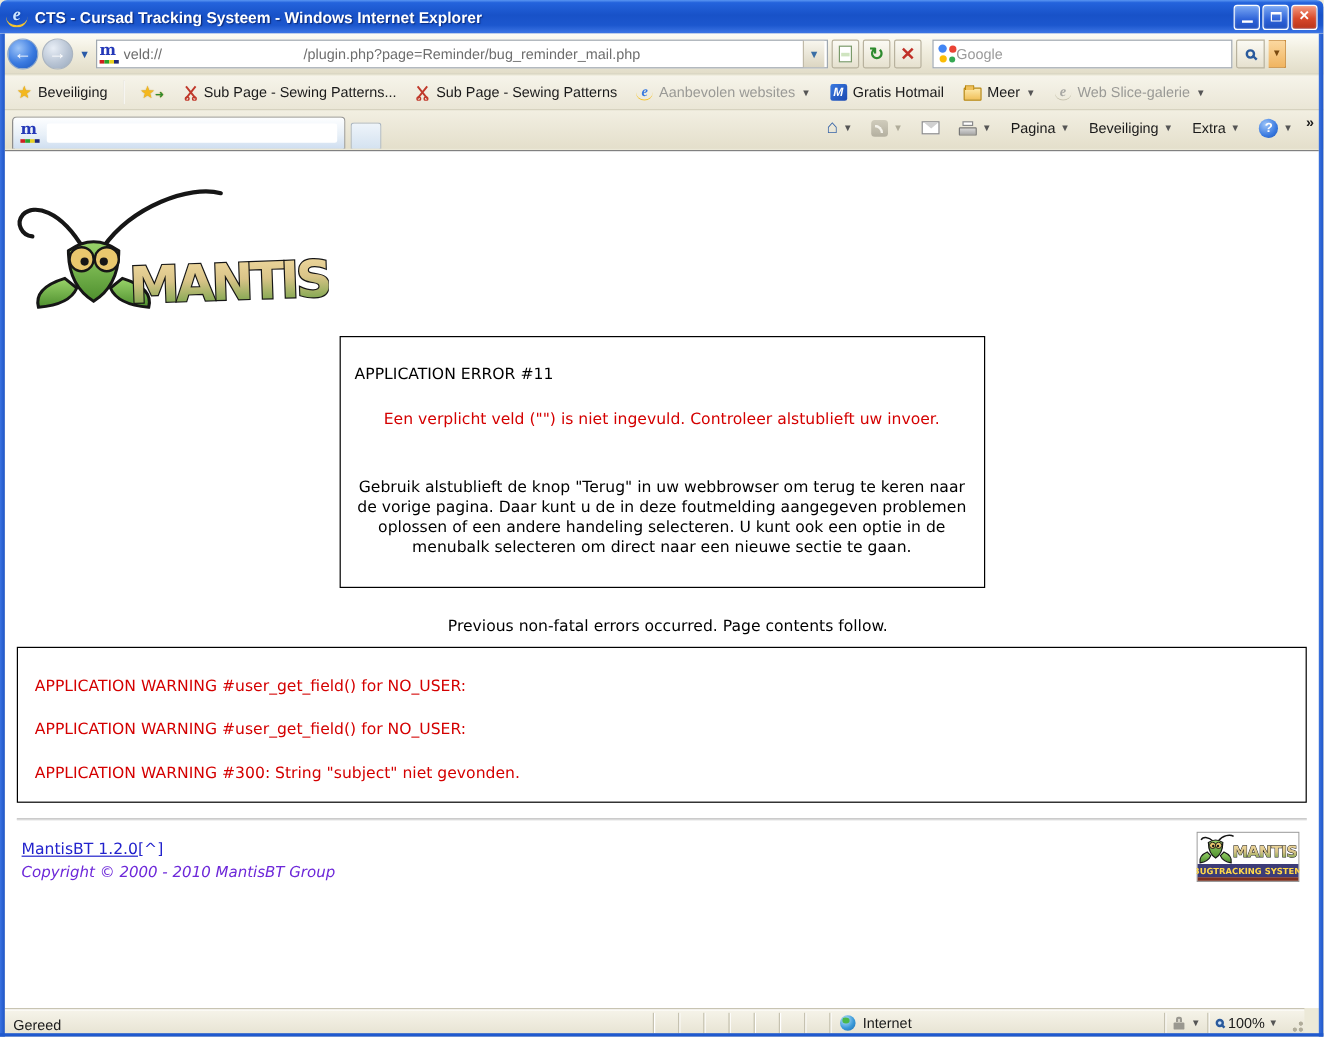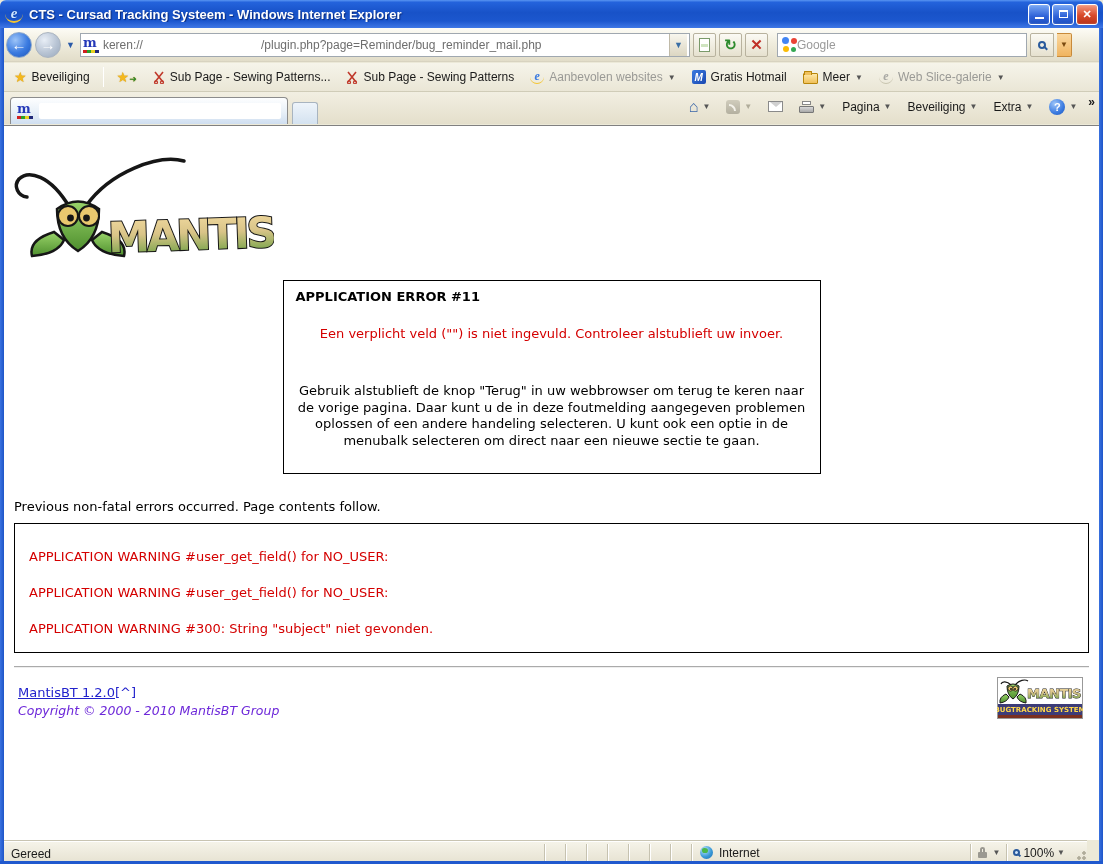--- a/index.html
+++ b/index.html
@@ -102,24 +102,24 @@
   .print-ico .body { position:absolute; bottom:0; left:0; width:15px; height:7px; background:linear-gradient(180deg,#d8d8d8,#a8a8a8); border:1px solid #777; border-radius:1px; }
   .help-ico { width:16px; height:16px; border-radius:50%; background:radial-gradient(circle at 35% 30%,#9cc4f8,#3a7ae0 60%,#1c55b8);
     color:#fff; font:bold 11px "Liberation Sans",sans-serif; display:flex; align-items:center; justify-content:center; }
   .chevrons { color:#1a1a1a; font-weight:bold; font-size:12px; padding:0 4px 10px 2px; }
 
   
   .content { position:absolute; top:125px; left:4px; right:4px; bottom:24px; background:#fff; border-top:1px solid #808080;
     font-family:"DejaVu Sans",sans-serif; font-size:13px; color:#000; overflow:hidden; }
   .logo-main { margin:22px 0 0 8px; display:block; }
   .errorbox { width:538px; margin:22px auto 0; border:1px solid #000; padding:8px 12px 24px; }
-  .errorbox .etitle { font-weight:bold; font-size:13px; }
+  .errorbox .etitle { font-weight:normal; font-size:13px;margin-top:16px; }
   .errorbox .emsg { margin-top:22px; text-align:center; font-size:13px; }
   .errorbox .ehelp { margin-top:42px; text-align:center; line-height:16.5px; font-size:13px; }
-  .nonfatal { margin:25px 0 0 10px; font-size:13px; }
+  .nonfatal { margin:25px 0 0 10px; font-size:13px;text-align:center; }
   .warnbox { margin:9px 10px 0; border:1px solid #000; padding:4px 14px 16px; }
   .warnbox p { margin-top:21px; font-size:13px; }
   .rule { margin:13px 10px 0; border:none; border-top:1px solid #aaa; height:2px; border-bottom:1px solid #eee; }
   .footer { margin:15px 16px 0 14px; display:flex; align-items:center; }
   .footer-left { flex:1; }
   .footer a { color:#2222cc; }
   .copyright { font-style:italic; color:#6d28d9; margin-top:3px; font-size:12.5px; }
   .footer-logo { margin-top:-6px; }
 
   
@@ -172,21 +172,21 @@
     <span class="drop-caret">▼</span>
     <div class="addressbox">
       <span class="favicon-m">
         <span class="m">m</span>
         <i class="sq" style="left:0;background:#d02020;"></i>
           <i class="sq" style="left:4px;background:#2aa02a;"></i>
           <i class="sq" style="left:8px;background:#e8d020;"></i>
           <i class="sq" style="left:12px;background:#202878;"></i>
       </span>
       <span class="url-text">
-        <span>keren://</span>
+        <span>veld://</span>
         <span class="redacted-host"></span>
         <span>/plugin.php?page=Reminder/bug_reminder_mail.php</span>
       </span>
       <span class="combo-btn">▼</span>
     </div>
     <span class="tool-btn">
         <span class="page-ico"></span>
       </span>
     <span class="tool-btn">
         <span class="refresh-glyph">↻</span>

